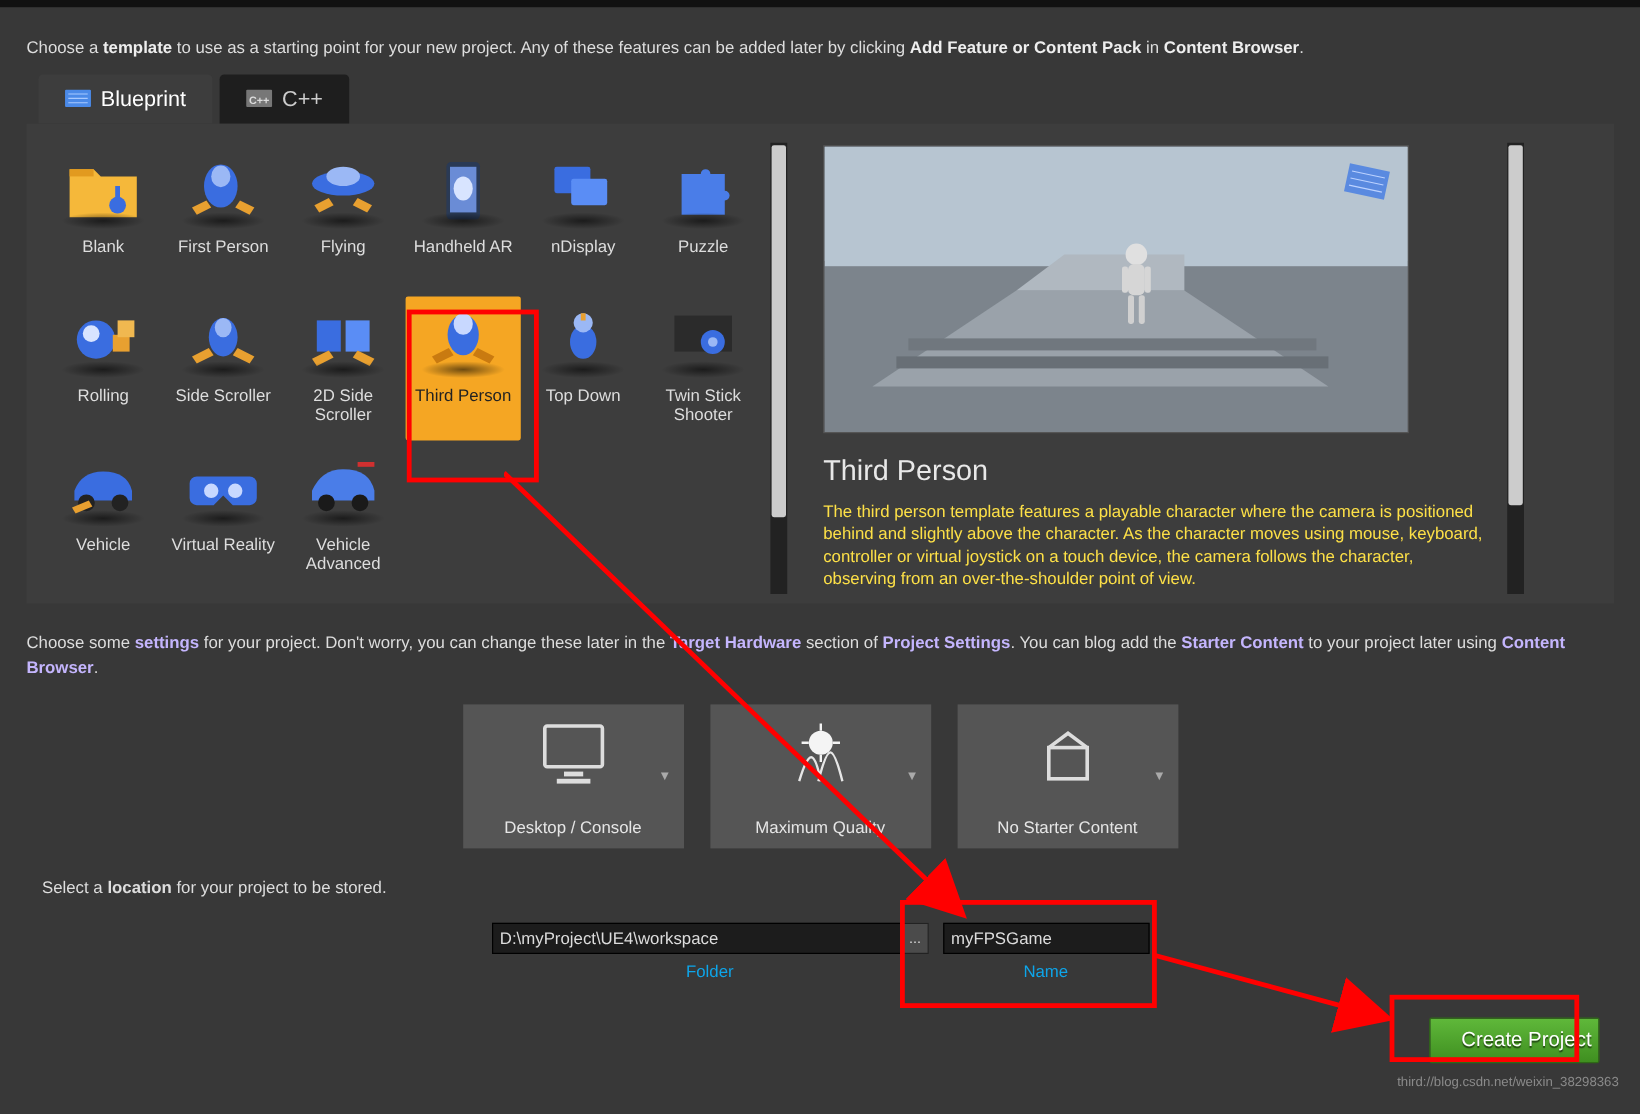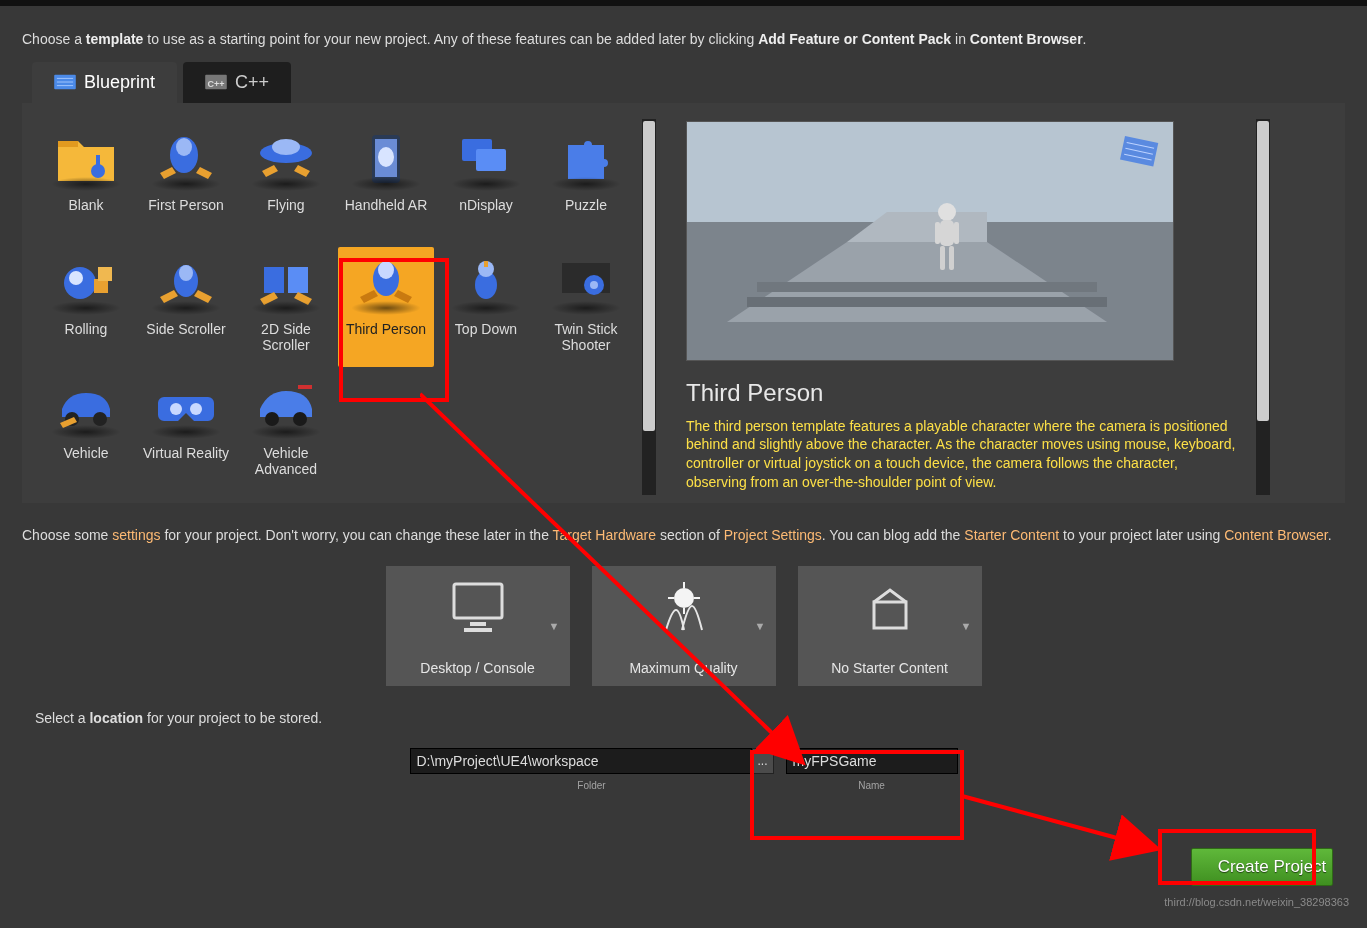--- a/index.html
+++ b/index.html
@@ -64,41 +64,41 @@
     width: 488px; height: 240px;
     background: linear-gradient(#9fb0c0 0%, #b6c4d0 40%, #8a939b 40%, #707880 100%);
     border: 1px solid #555; position:relative; overflow:hidden;
   }
   .preview-img svg{position:absolute;}
   .preview-title { font-size: 24px; color:#e8e8e8; margin: 18px 0 10px 0; font-weight:400;}
   .preview-desc { color:#fde047; line-height:1.35; font-size:14px; max-width:552px;}
   .vscroll2 { width:14px; background:#222; position:relative;}
   .vscroll2 .thumb{position:absolute; left:1px; right:1px; background:#ccc; border-radius:2px;}
   .mid-intro { margin: 22px 4px 0 4px; line-height:1.5; color:#ddd;}
-  .mid-intro b{color:#fdba74; font-weight:400;}
+  .mid-intro b{color:#c4b5fd; font-weight:700;}
   .settings-row { display:flex; gap:22px; justify-content:center; margin: 20px 0 8px 0;}
   .setting {
     width:184px; height:120px; background:#555; display:flex;
     flex-direction:column; align-items:center; justify-content:flex-end;
     padding-bottom:10px; position:relative; cursor:pointer;
   }
   .setting .sicon{ position:absolute; top:14px; width:60px; height:56px; display:flex; align-items:center; justify-content:center;}
   .setting .slabel{ color:#e6e6e6; font-size:14px;}
   .setting .chev{ position:absolute; right:10px; top:50%; transform:translateY(-50%); color:#aaa; font-size:11px;}
   .loc-intro{ margin:24px 4px 0 17px; color:#ddd;}
   .loc-intro b{font-weight:600;}
   .loc-row{ display:flex; gap:12px; justify-content:center; margin-top:22px;}
   .folder-col, .name-col{ display:flex; flex-direction:column; align-items:center; gap:6px;}
   .path-input{
     width:342px; height:26px; background:#1c1c1c; color:#ddd;
     border:1px solid #000; padding:2px 6px; font-size:14px;
   }
   .name-input{width:172px; height:26px; background:#1c1c1c; color:#ddd; border:1px solid #000; padding:2px 6px; font-size:14px;}
   .browse-btn{width:22px; height:26px; background:#4b4b4b; color:#ddd; border:1px solid #222; cursor:pointer; font-size:12px;}
-  .flabel{color:#a3a3a3; font-size:10px;}
+  .flabel{color:#0ea5e9; font-size:14px;}
   .folder-group{display:flex;}
   .create-btn{
     position:absolute; right:34px; bottom:42px;
     width:142px; height:38px;
     background: linear-gradient(#5fb83a,#3f8f20);
     border:1px solid #2f6a16; color:#fff; font-size:17px;
     font-weight:500; text-shadow:0 1px 1px rgba(0,0,0,.6);
     cursor:pointer; border-radius:2px;padding-left:20px;
   }
   svg.arrow{position:absolute; pointer-events:none;}

